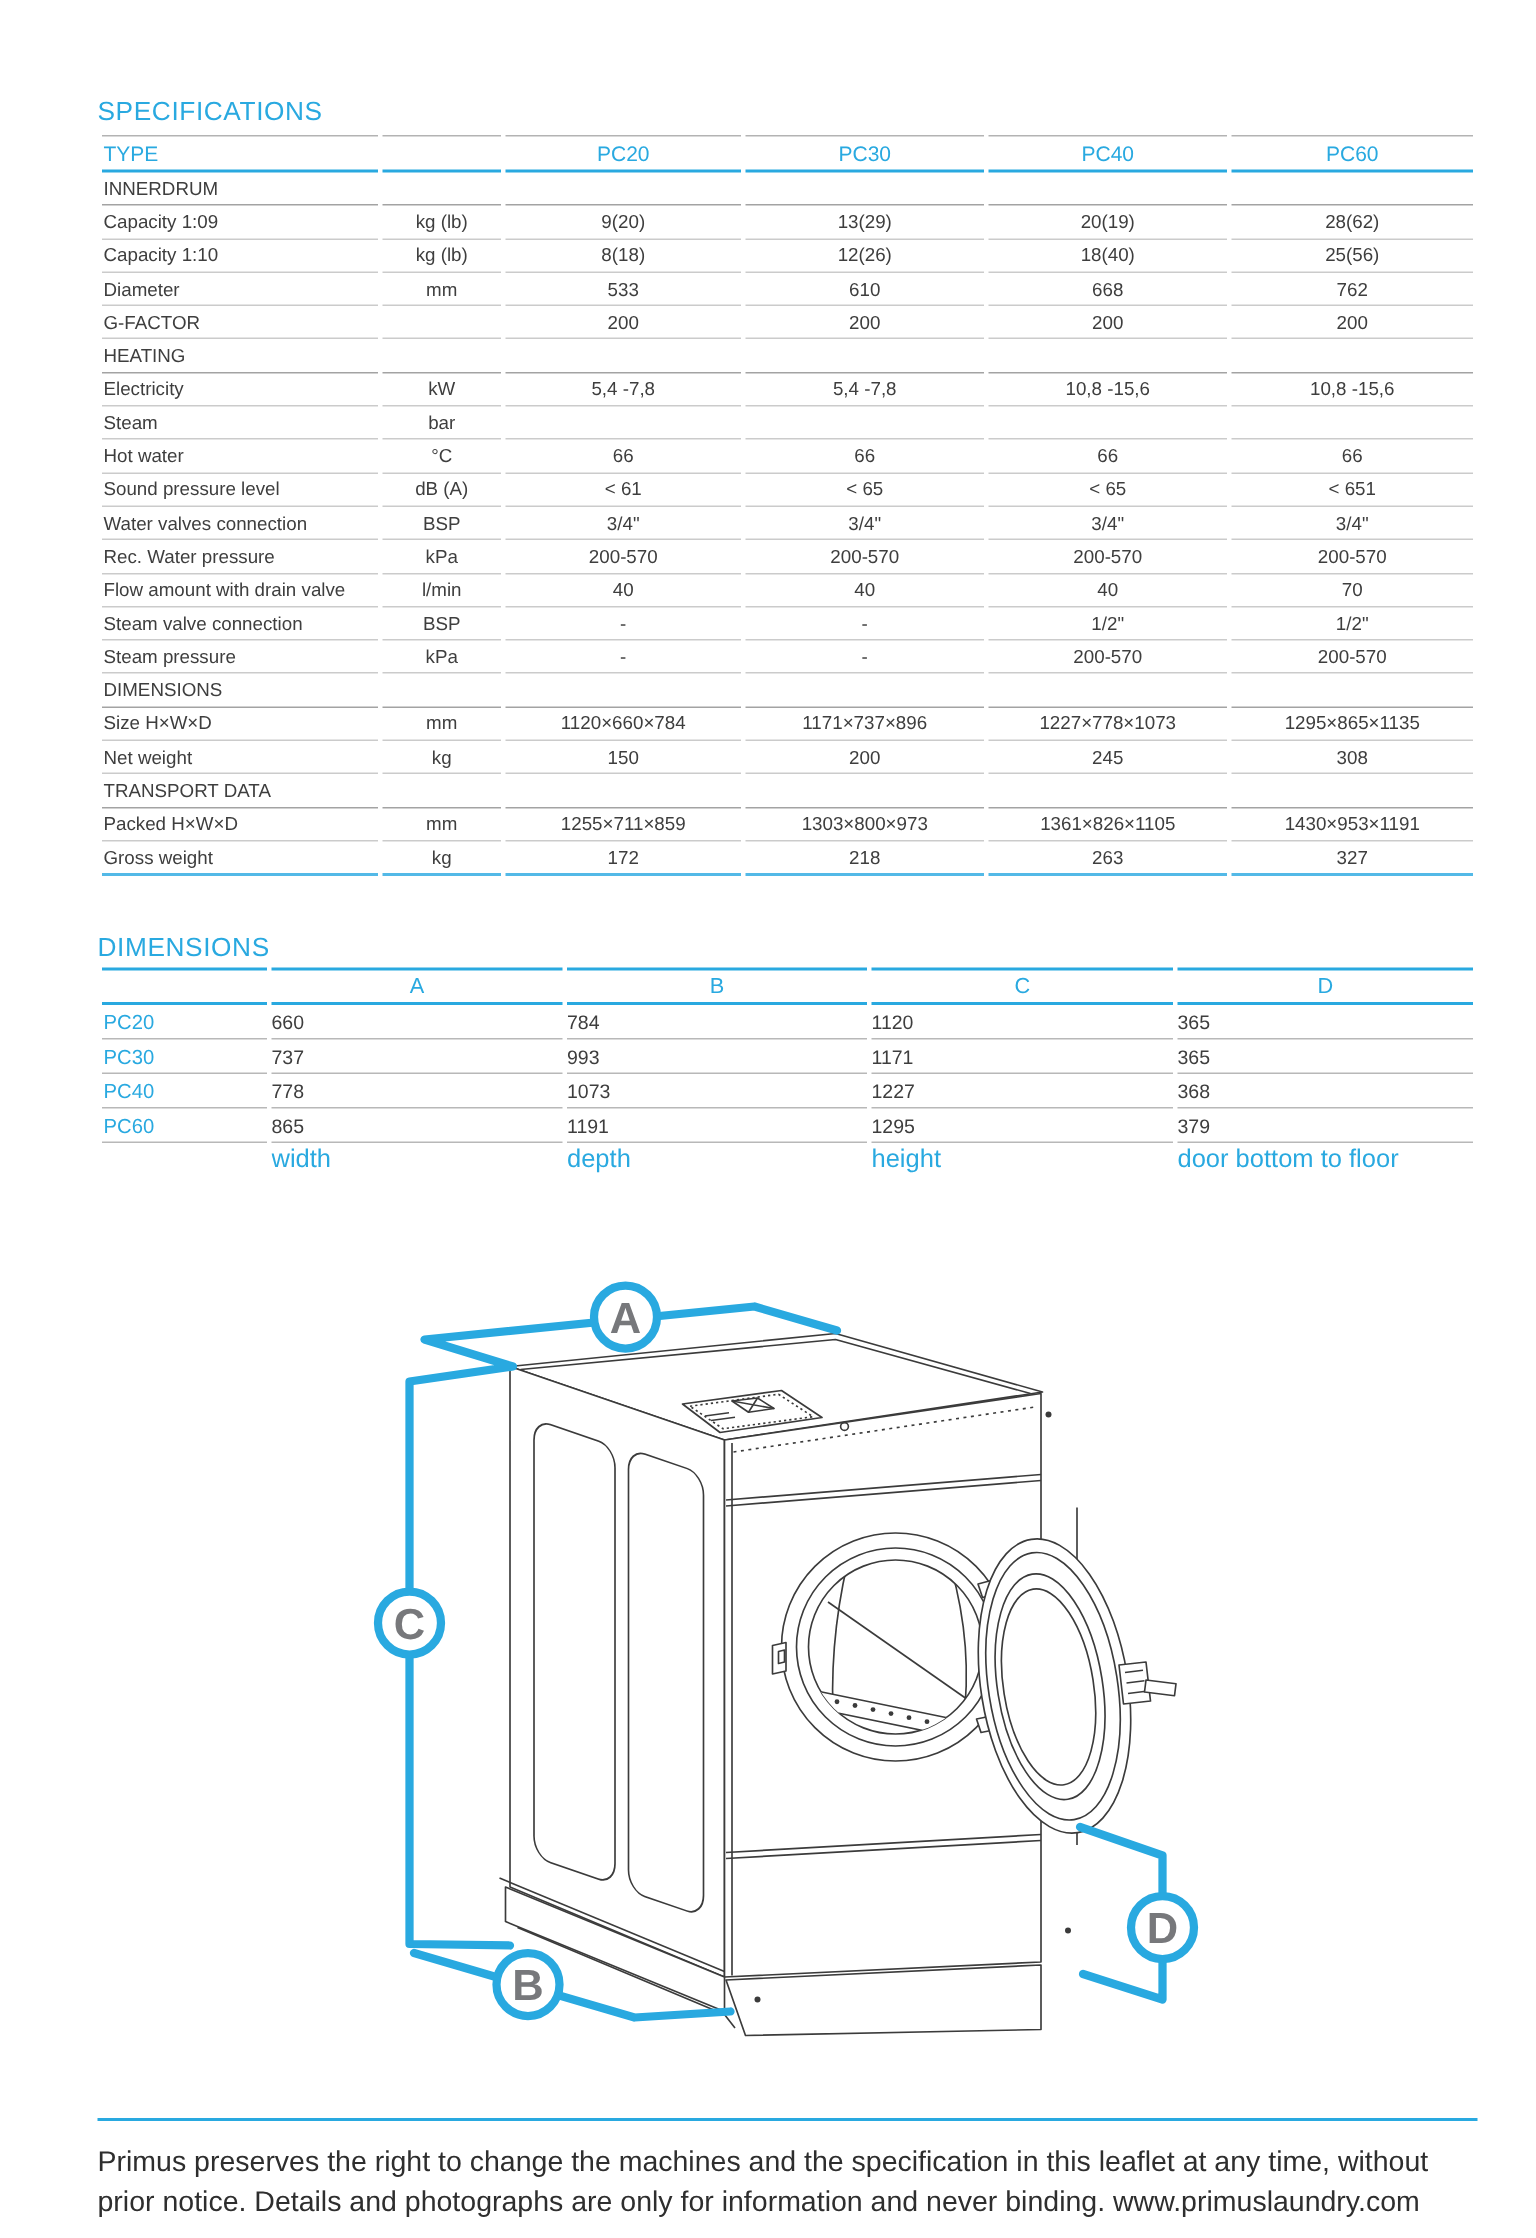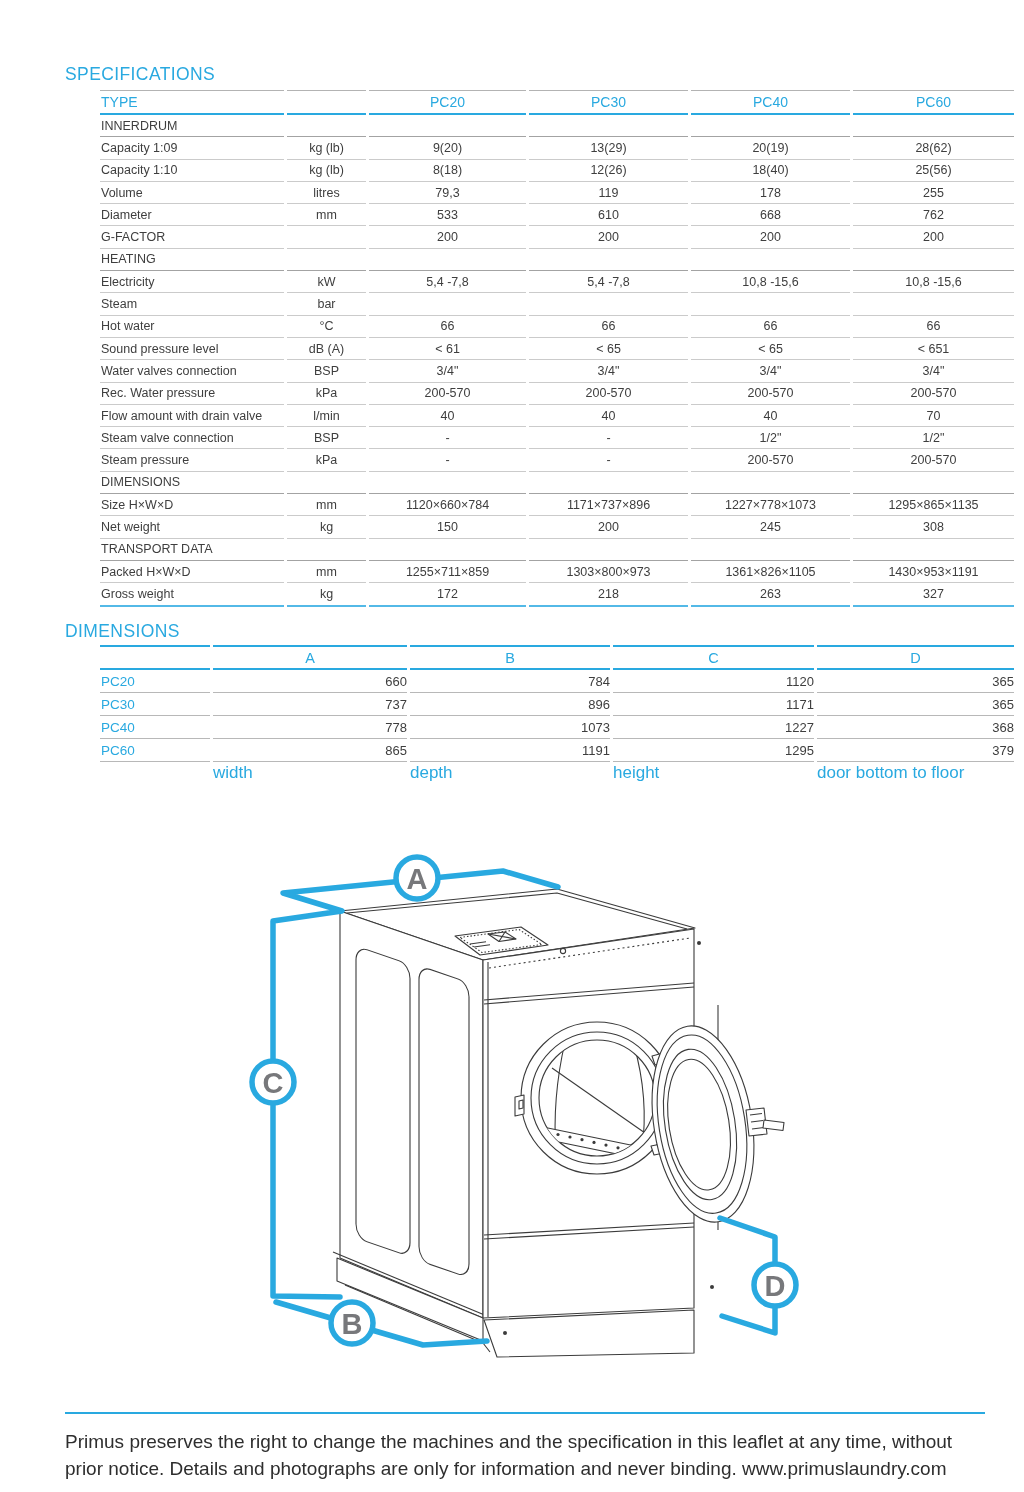--- a/index.html
+++ b/index.html
@@ -8,21 +8,21 @@
     font-family:"Liberation Sans",sans-serif;color:#3e3e3e;
     -webkit-font-smoothing:antialiased;
   }
   .sec-title{
     position:absolute;left:65px;font-size:17.5px;letter-spacing:.4px;
     color:#29A9E0;font-weight:400;text-align:center;
   }
   #spec-title{top:64px;}
   #dim-title{top:621px;}
 
-  table{border-collapse:separate;border-spacing:3px 0;table-layout:fixed;margin-left:32px;}
+  table{border-collapse:separate;border-spacing:3px 0;table-layout:fixed;}
   td{padding:0;overflow:hidden;white-space:nowrap;vertical-align:middle;}
 
   
   #spec-table{position:absolute;left:65px;top:90px;width:920px;font-size:12.5px;}
   #spec-table td{height:21.3px;border-bottom:1px solid #cbcbcb;}
   #spec-table td.c-label{text-align:left;padding-left:1px;}
   #spec-table td.c-unit,#spec-table td.c-val{text-align:center;}
   #spec-table tr.head td{
     border-top:1px solid #b3b3b3;border-bottom:2px solid #29A9E0;
     color:#29A9E0;font-size:14px;height:22px;
@@ -31,21 +31,21 @@
   #spec-table tr.last td{border-bottom:2px solid #53b9e7;}
 
   
   #dim-table{position:absolute;left:65px;top:645px;width:920px;font-size:13px;}
   #dim-table td{height:22px;border-bottom:1px solid #b8b8b8;}
   #dim-table tr.head td{
     border-top:2px solid #29A9E0;border-bottom:2px solid #29A9E0;
     color:#29A9E0;font-size:14.5px;text-align:center;height:21px;
   }
   #dim-table td.model{color:#29A9E0;font-size:13.5px;text-align:left;padding-left:1px;}
-  #dim-table td.v{text-align:right;color:#3e3e3e;}
+  #dim-table td.v{text-align:left;color:#3e3e3e;}
   #dim-table tr.legend td{border-bottom:none;color:#29A9E0;text-align:left;font-size:17px;}
 
   
   #diagram{position:absolute;left:0;top:840px;width:1024px;height:560px;}
   .marker-letter{
     font-family:"Liberation Sans",sans-serif;font-weight:bold;font-size:29px;fill:#77787B;
   }
 
   
   #footer-rule{position:absolute;left:65px;top:1412px;width:920px;height:0;border-top:2px solid #29A9E0;}
@@ -93,28 +93,20 @@
         <td class="c-val">20(19)</td>
         <td class="c-val">28(62)</td>
       </tr>
       <tr>
         <td class="c-label">Capacity  1:10</td>
         <td class="c-unit">kg (lb)</td>
         <td class="c-val">8(18)</td>
         <td class="c-val">12(26)</td>
         <td class="c-val">18(40)</td>
         <td class="c-val">25(56)</td>
-      </tr>
-      <tr>
-        <td class="c-label">Volume</td>
-        <td class="c-unit">litres</td>
-        <td class="c-val">79,3</td>
-        <td class="c-val">119</td>
-        <td class="c-val">178</td>
-        <td class="c-val">255</td>
       </tr>
       <tr>
         <td class="c-label">Diameter</td>
         <td class="c-unit">mm</td>
         <td class="c-val">533</td>
         <td class="c-val">610</td>
         <td class="c-val">668</td>
         <td class="c-val">762</td>
       </tr>
       <tr>
@@ -277,21 +269,21 @@
       <tr>
         <td class="model">PC20</td>
         <td class="v">660</td>
         <td class="v">784</td>
         <td class="v">1120</td>
         <td class="v">365</td>
       </tr>
       <tr>
         <td class="model">PC30</td>
         <td class="v">737</td>
-        <td class="v">896</td>
+        <td class="v">993</td>
         <td class="v">1171</td>
         <td class="v">365</td>
       </tr>
       <tr>
         <td class="model">PC40</td>
         <td class="v">778</td>
         <td class="v">1073</td>
         <td class="v">1227</td>
         <td class="v">368</td>
       </tr>

